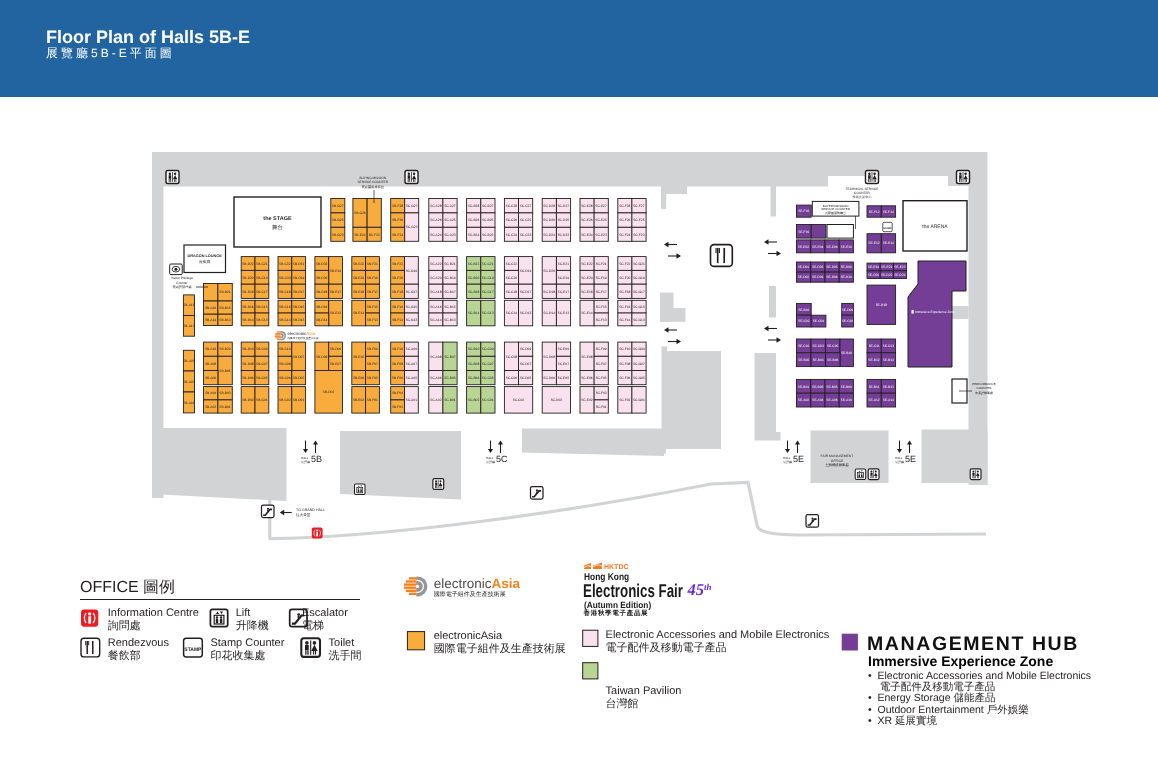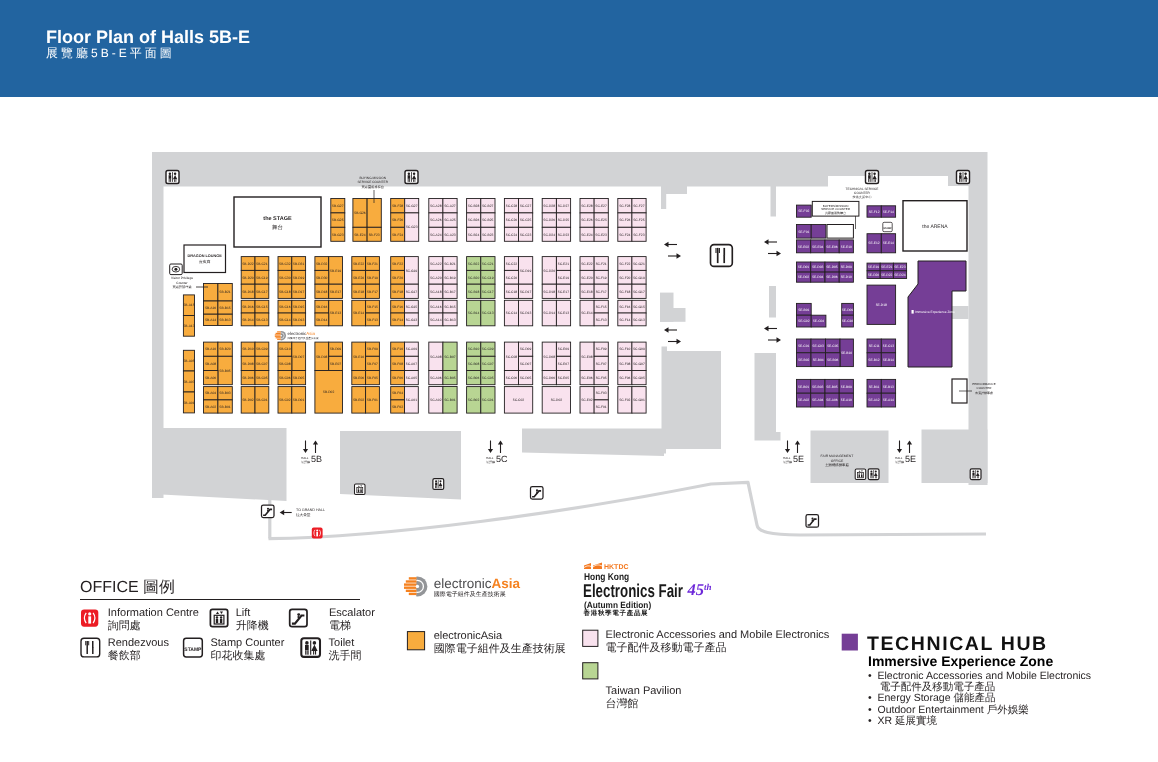--- a/index.html
+++ b/index.html
@@ -1205,21 +1205,21 @@
 
 <rect x="582.7" y="662.7" width="15.2" height="16.2" fill="#B8D593" stroke="#231F20" stroke-width="1"></rect>
 
 <rect x="841.7" y="633.7" width="16.2" height="16.8" fill="#753E96"></rect>
 </svg>
 
 <div class="abs" style="left:107.8px;top:607px;color:#231F20;font-size:11px;line-height:13px;">Information Centre<br>詢問處</div>
 
 <div class="abs" style="left:235.7px;top:607px;color:#231F20;font-size:11px;line-height:13px;">Lift<br>升降機</div>
 
-<div class="abs" style="left:329px;top:607px;color:#231F20;font-size:11px;line-height:13px;">Escalator<br>電梯</div>
+<div class="abs" style="left:302px;top:607px;color:#231F20;font-size:11px;line-height:13px;">Escalator<br>電梯</div>
 
 <div class="abs" style="left:107.8px;top:637px;color:#231F20;font-size:11px;line-height:13px;">Rendezvous<br>餐飲部</div>
 
 <div class="abs" style="left:210.4px;top:637px;color:#231F20;font-size:11px;line-height:13px;">Stamp Counter<br>印花收集處</div>
 
 <div class="abs" style="left:328.6px;top:637px;color:#231F20;font-size:11px;line-height:13px;">Toilet<br>洗手間</div>
 
 <div class="abs" style="left:433.7px;top:576px;color:#4D4D4F;font-size:13.5px;">electronic<span style="color:#F58220;font-weight:bold;">Asia</span></div>
 
 <div class="abs" style="left:433.7px;top:589.5px;color:#231F20;font-size:6px;">國際電子組件及生產技術展</div>
@@ -1240,21 +1240,21 @@
 <div class="abs" style="left:583.5px;top:571.5px;color:#1A1A1A;font-size:10px;font-weight:bold;transform:scaleX(0.84);transform-origin:0 0;white-space:nowrap;">Hong Kong</div>
 
 <div class="abs" style="left:583px;top:580px;color:#1A1A1A;font-size:18.5px;font-weight:bold;transform:scaleX(0.72);transform-origin:0 0;white-space:nowrap;">Electronics Fair</div>
 
 <div class="abs" style="left:687.5px;top:579.5px;color:#6d28d9;font-size:16.5px;font-style:italic;font-family:'Liberation Serif',serif;font-weight:bold;">45<span style="font-size:9px;position:relative;top:-5px;">th</span></div>
 
 <div class="abs" style="left:583.5px;top:600px;color:#1A1A1A;font-size:9px;font-weight:bold;transform:scaleX(0.92);transform-origin:0 0;white-space:nowrap;">(Autumn Edition)</div>
 
 <div class="abs" style="left:583.5px;top:609px;color:#1A1A1A;font-size:6.5px;font-weight:bold;letter-spacing:0.7px;white-space:nowrap;">香港秋季電子產品展</div>
 
-<div class="abs" style="left:867px;top:633px;color:#111;font-size:19.5px;font-weight:bold;letter-spacing:1.6px;">TECHNICAL HUB</div>
+<div class="abs" style="left:867px;top:633px;color:#111;font-size:19.5px;font-weight:bold;letter-spacing:1.6px;">MANAGEMENT HUB</div>
 
 <div class="abs" style="left:868px;top:653px;color:#000;font-size:14px;font-weight:bold;">Immersive Experience Zone</div>
 
 <div class="abs" style="left:868px;top:671px;color:#231F20;font-size:10.5px;line-height:11.2px;">
     <div>•&nbsp; Electronic Accessories and Mobile Electronics</div>
     <div>&nbsp;&nbsp;&nbsp;&nbsp;電子配件及移動電子產品</div>
     <div>•&nbsp; Energy Storage 儲能產品</div>
     <div>•&nbsp; Outdoor Entertainment 戶外娛樂</div>
     <div>•&nbsp; XR 延展實境</div>
   </div>

